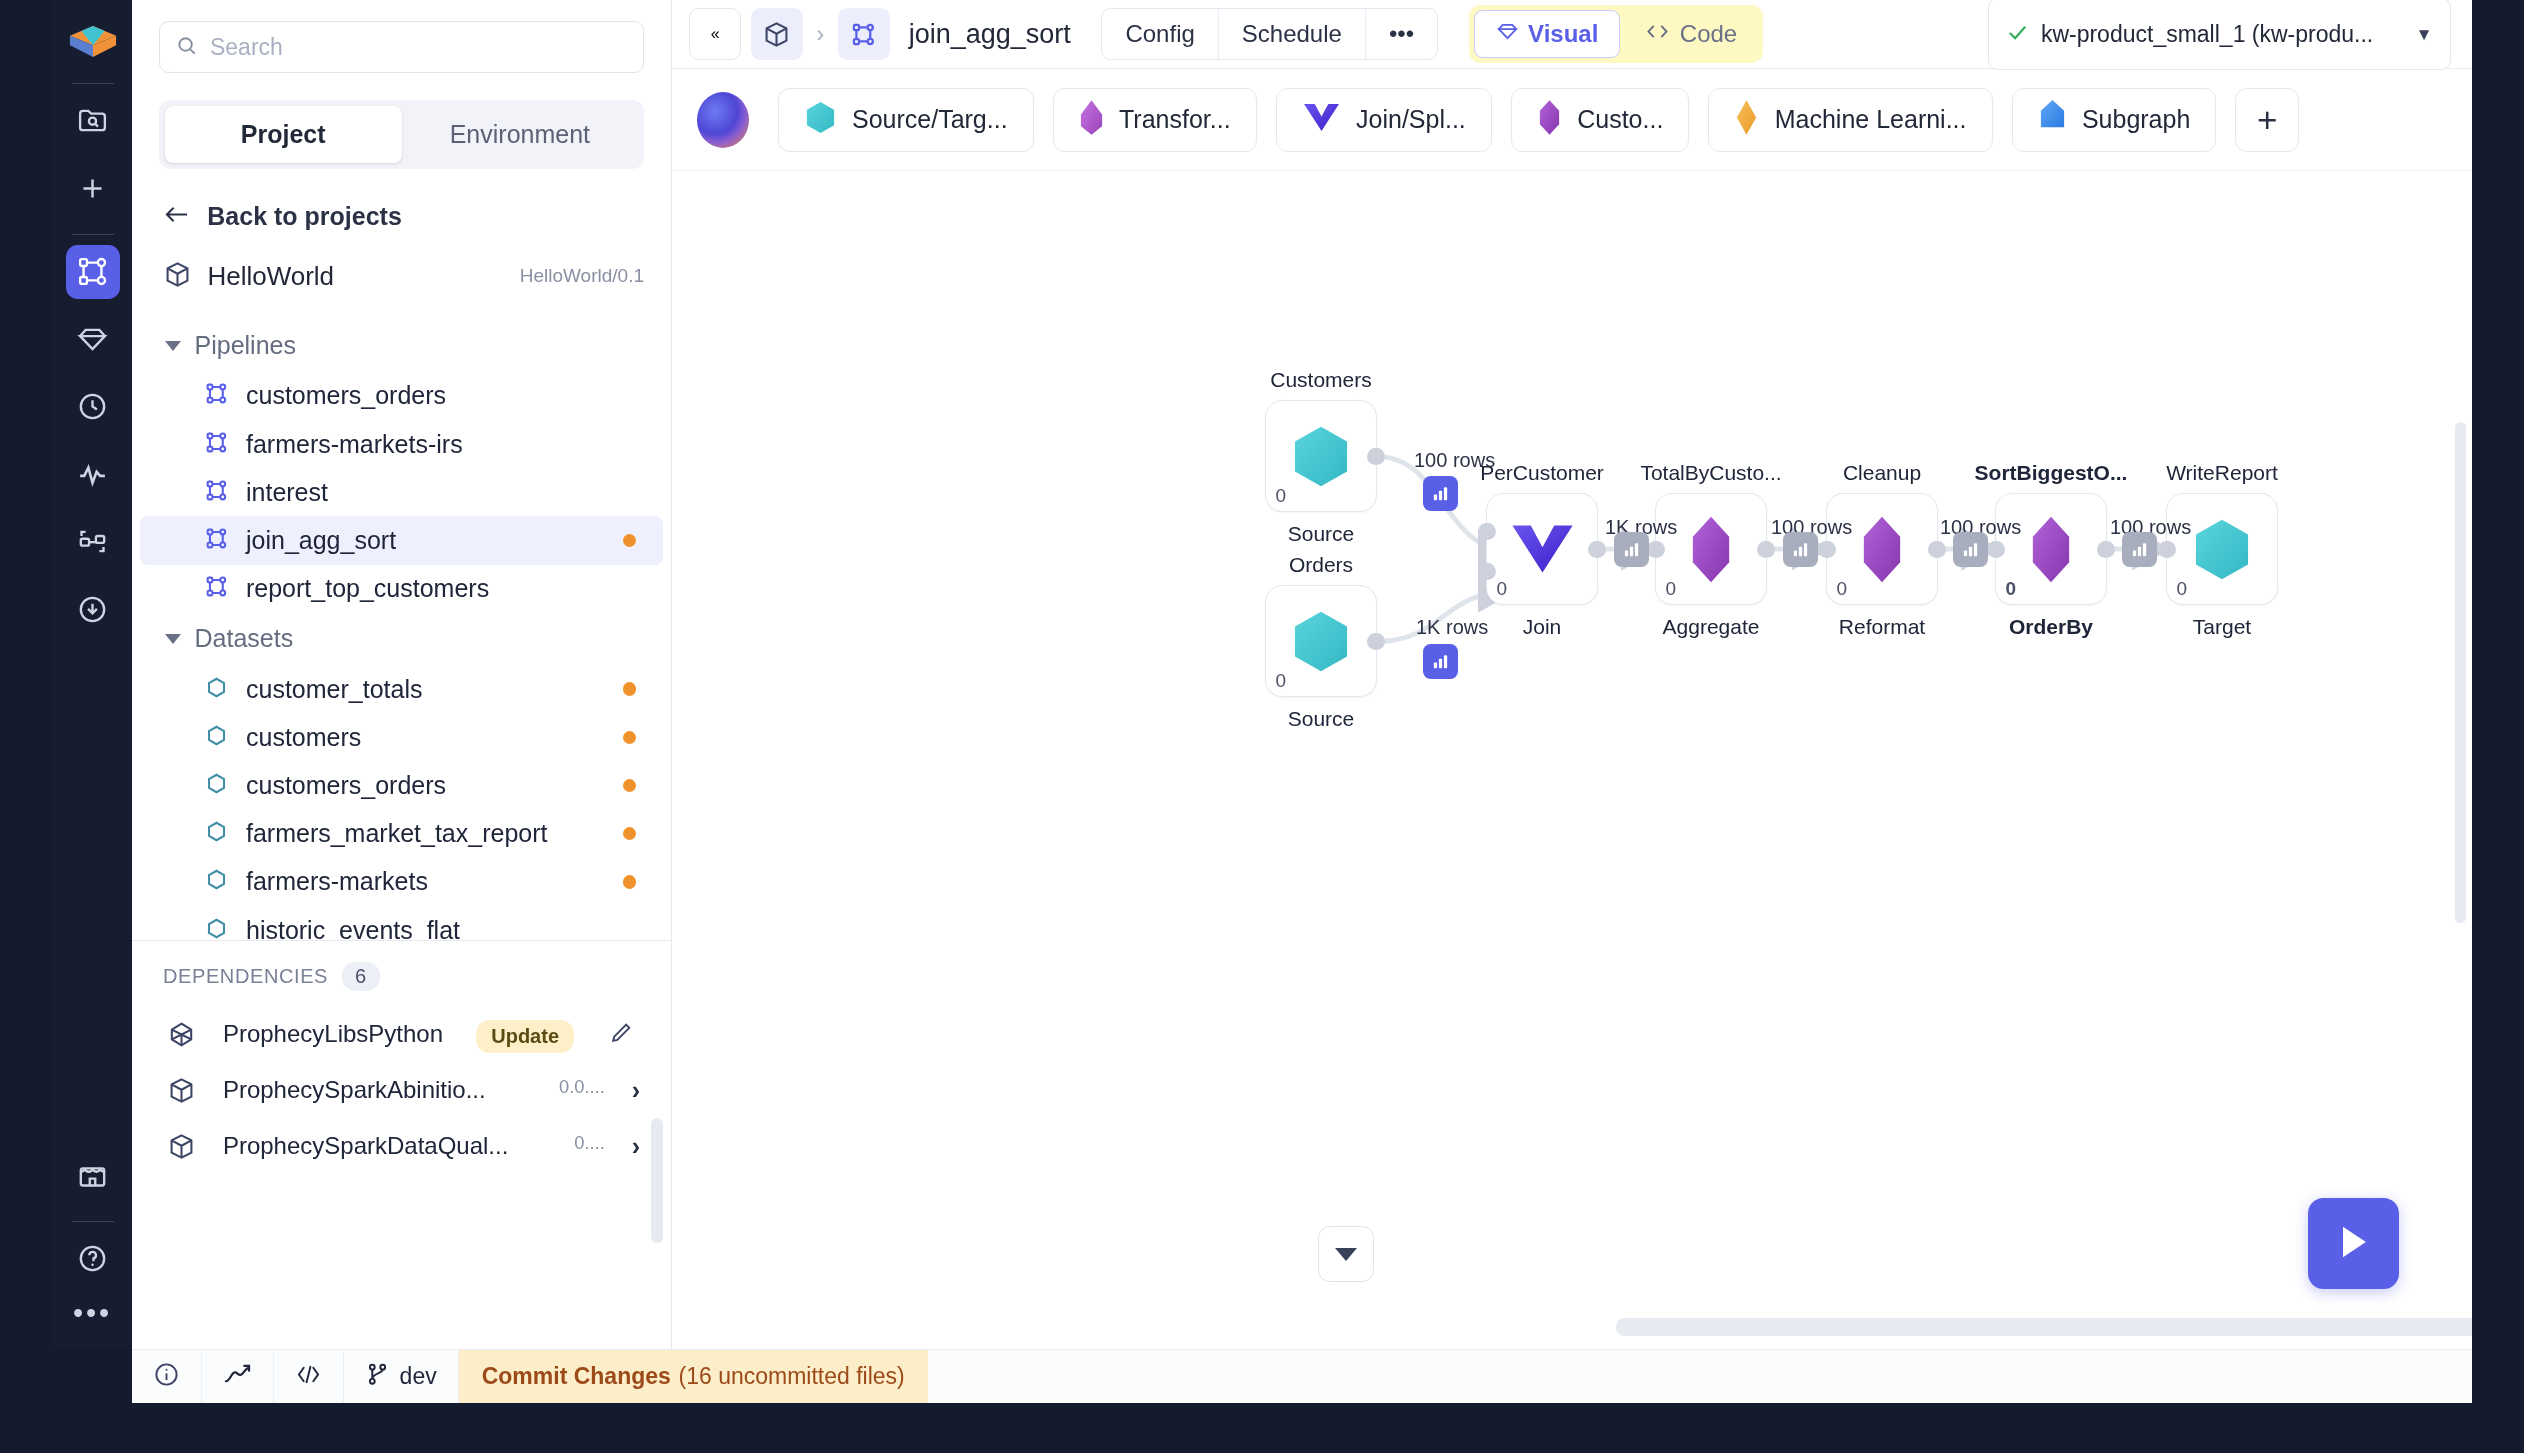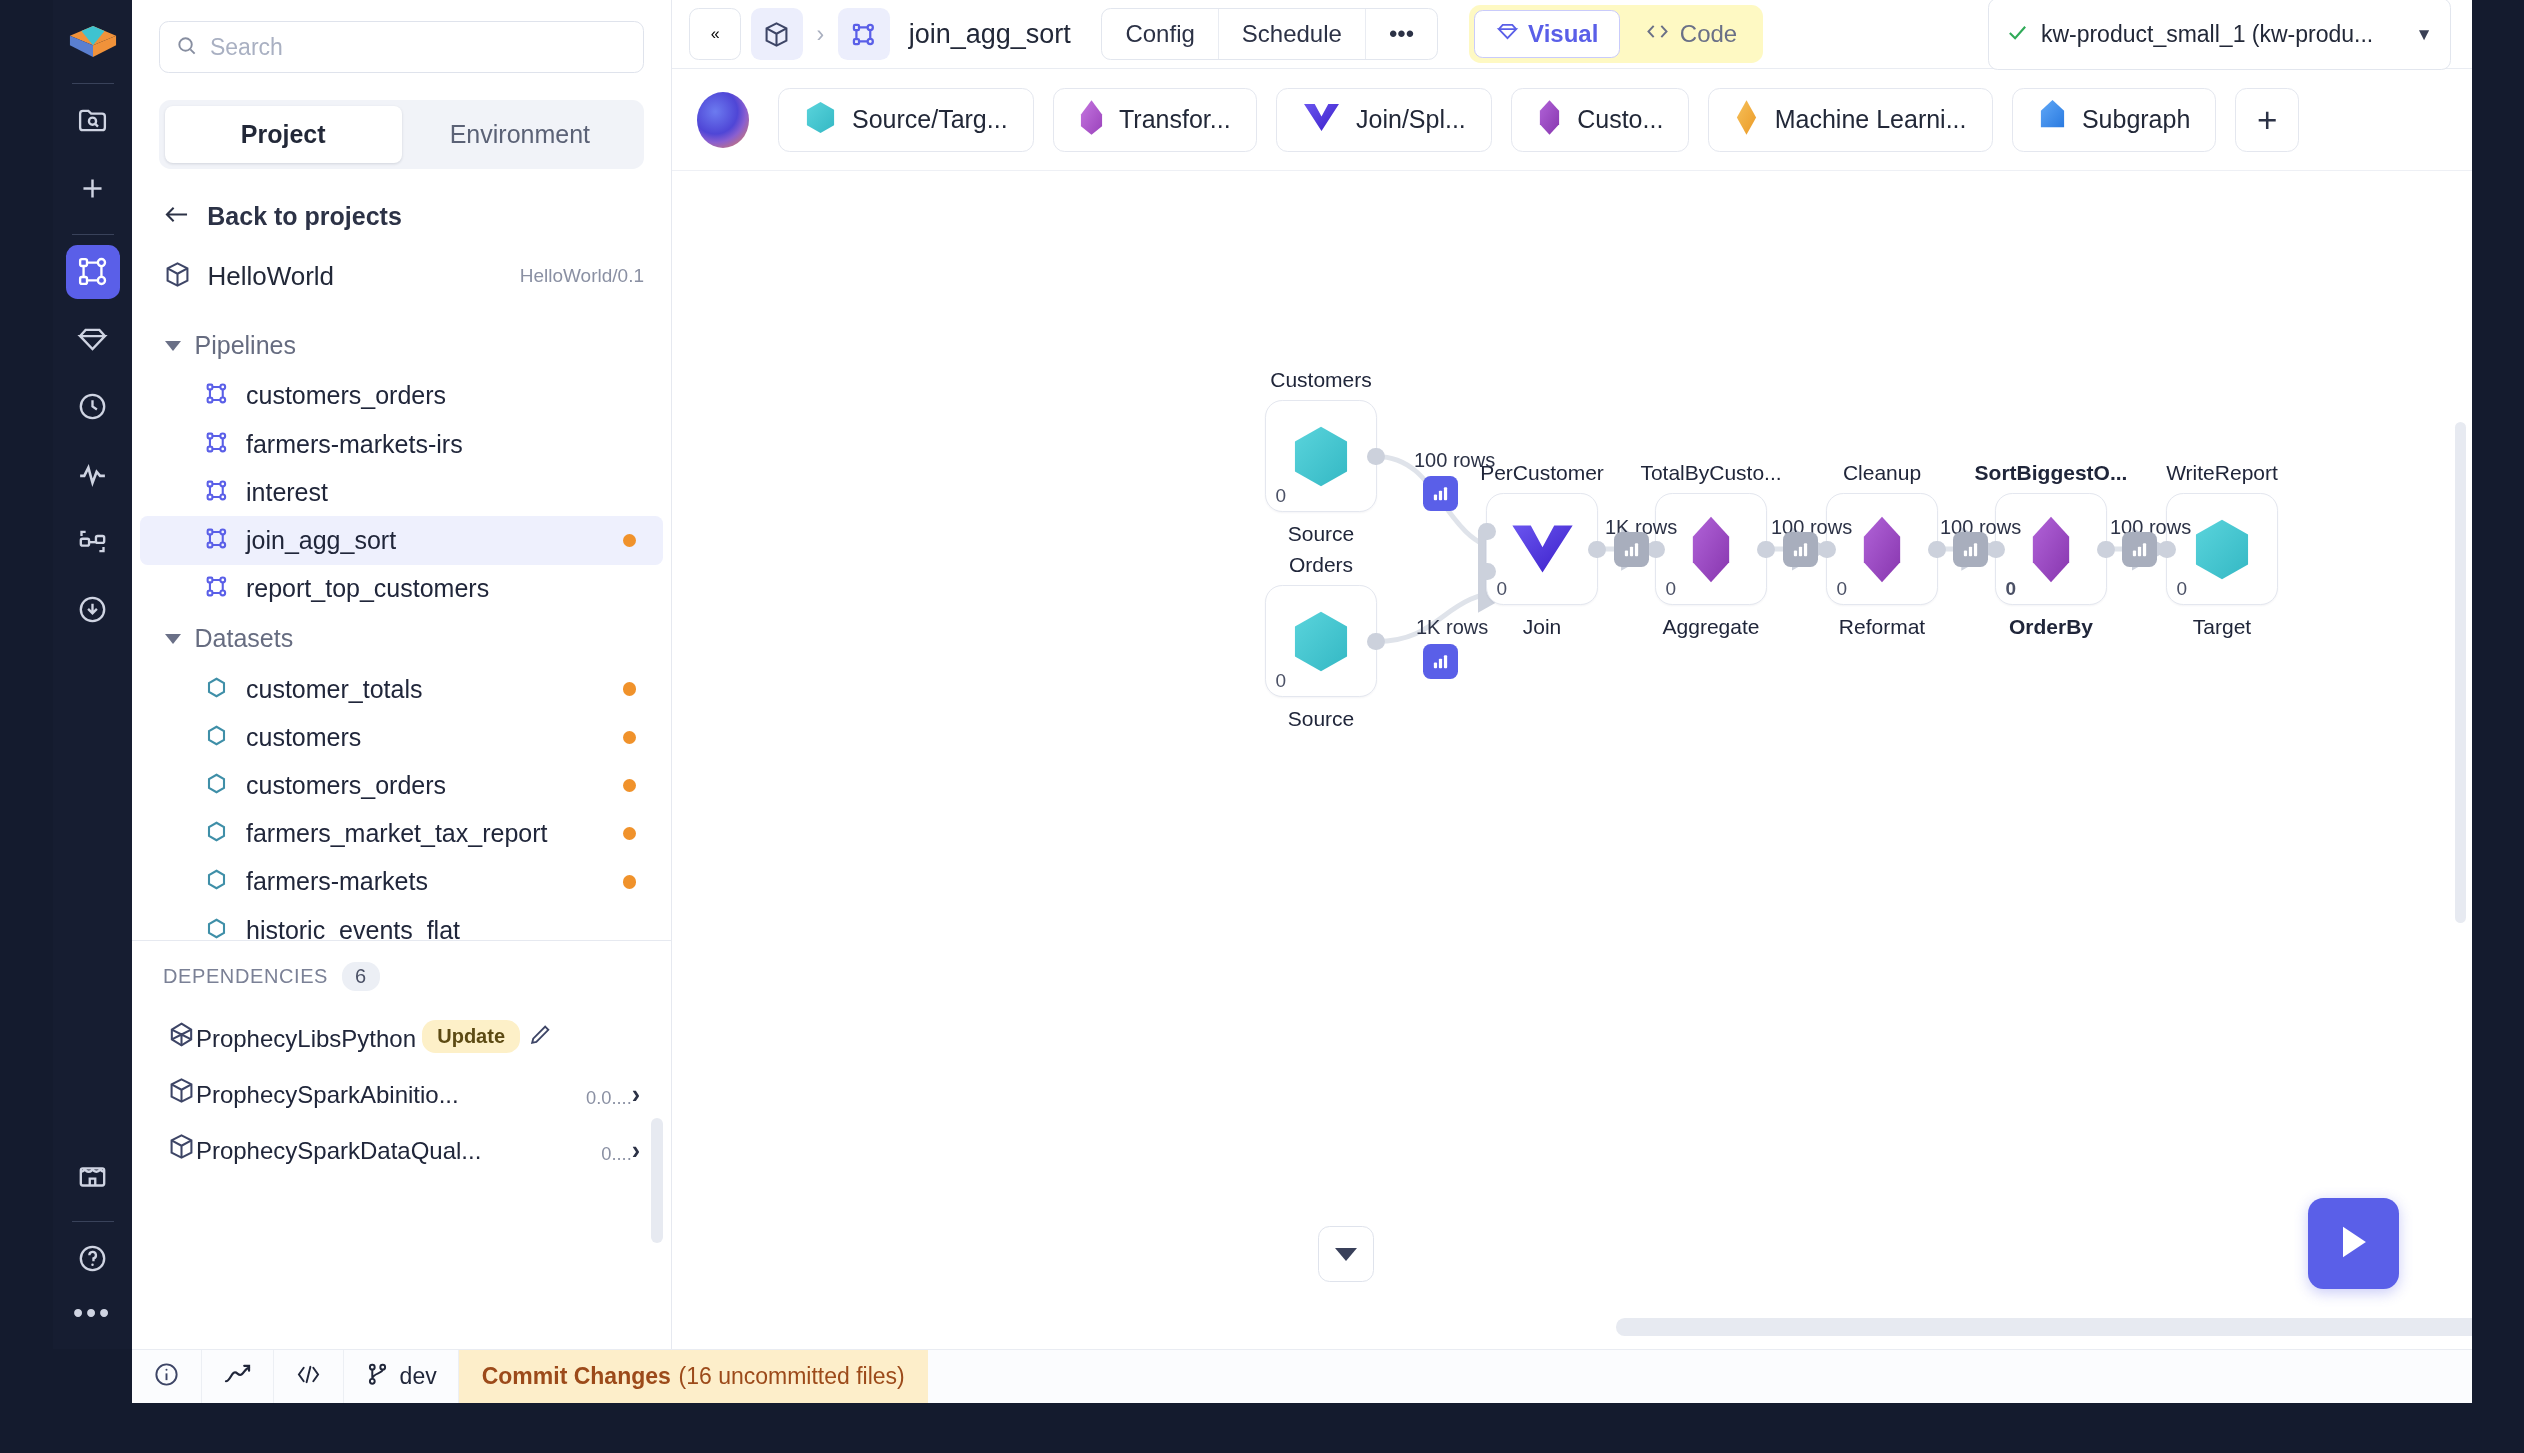--- a/index.html
+++ b/index.html
@@ -107,21 +107,21 @@
     padding: 21px 27px 9.6px 31px;
     position: relative;
     flex: 1 1 auto;
   }
   .deps-head { display:flex; align-items:center; gap:13.5px; margin-bottom: 17.3px;}
   .deps-title { font-size: 20px; letter-spacing: 0.6px; color:#7b8196; }
   .deps-count {
     background:#eceff5; color:#4b5166; font-size:20px;
     border-radius: 13.5px; padding: 2.9px 13.5px;
   }
-  .dep-row { display:flex; align-items:flex-end; gap:0; padding: 11.6px 3.9px; }
+  .dep-row { display:flex; align-items:flex-start; gap:27px; padding: 11.6px 3.9px; }
   .dep-name { font-size: 24px; color:#20263a; white-space:nowrap; }
   .badge-update { background:#fdf0c8; color:#5c4a13; font-size:20px; font-weight:bold; border-radius:13.5px; padding:4.8px 15.4px; margin-left: 5.8px;}
   .dep-ver { font-size: 18.3px; color:#8a90a3; margin-left:auto; }
   .chev { color:#2c3246; font-size: 25px; font-weight:bold;}
   .side-scroll {
     position:absolute; right: 7.7px; top: 1118px; width: 12.5px; height: 125px;
     background:#e7eaf1; border-radius: 6.7px;
   }
 
   

